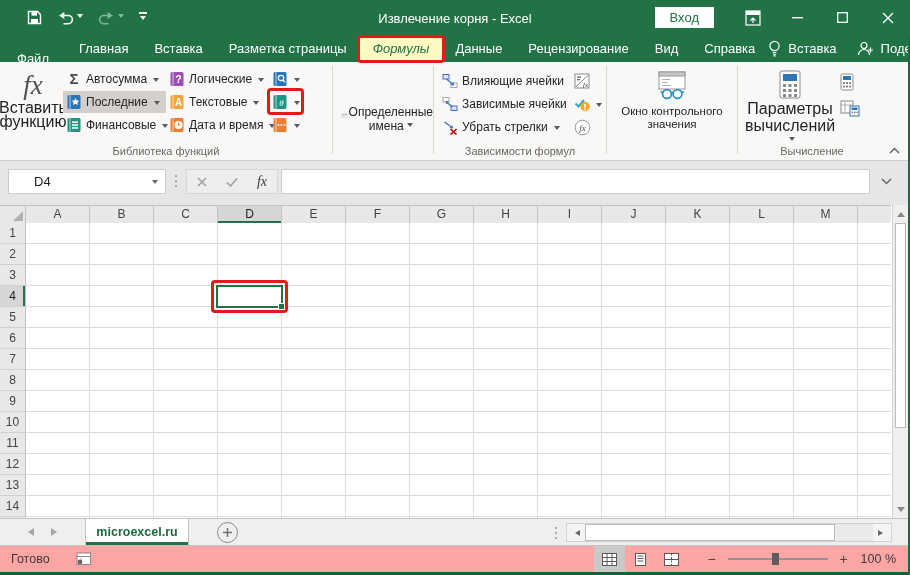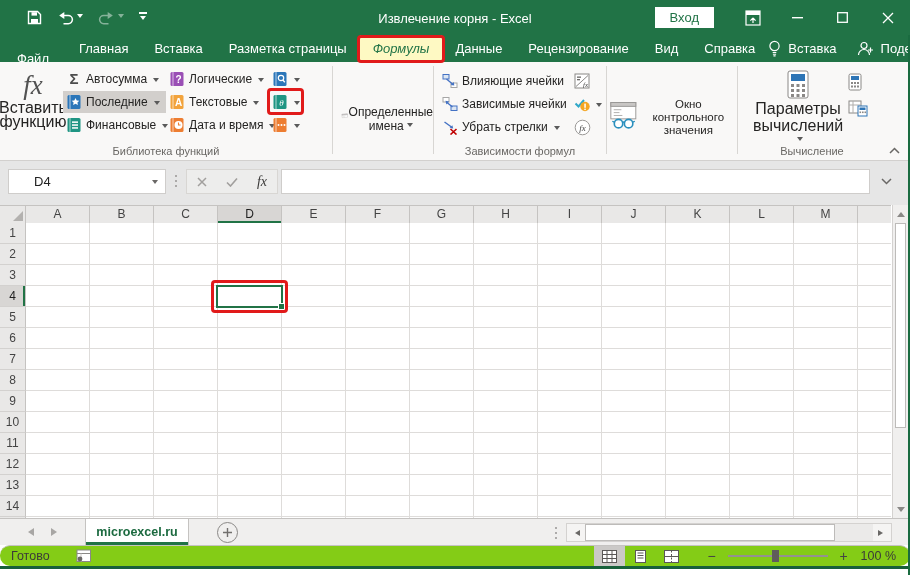--- a/index.html
+++ b/index.html
@@ -48,24 +48,24 @@
 .rbtn.hl { background:#d2cfcc; }
 .sigma { font-size:15px; font-weight:700; color:#4d4d4d; width:16px; text-align:center; line-height:16px; }
 .book { flex:none; }
 .grp-names { width:92px; display:flex; flex-direction:row; align-items:center; padding-top:9px;margin-left:8px; }
 .names-lines { font-size:12px; line-height:14px; text-align:center; margin-top:7px; }
 .inline-dd { display:inline-block; width:0; height:0; border:3px solid transparent; border-top:4px solid #5a5a5a; margin-left:3px; }
 .grp-audit { width:172px; display:flex; padding:8px 0 0 5px; }
 .audit-main { display:flex; flex-direction:column; }
 .audit-side { display:flex; flex-direction:column; align-items:flex-start; margin-left:3px; }
 .audit-side .rbtn { padding:0 1px; }
-.grp-watch { width:130px; display:flex; flex-direction:row; align-items:center; padding-top:8px; }
+.grp-watch { width:130px; display:flex; flex-direction:column; align-items:center; padding-top:8px; }
 .watch-lines { font-size:11.5px; line-height:13px; text-align:center; margin-top:5px; }
 .grp-calc { width:148px; display:flex; padding:8px 0 0 6px; }
-.calcbtn { width:92px; display:flex; flex-direction:column; align-items:center;margin-left:8px; }
+.calcbtn { width:92px; display:flex; flex-direction:column; align-items:center; }
 .calcbtn .bl { margin-top:3px; }
 .calc-side { display:flex; flex-direction:column; gap:9px; padding-top:3px; margin-left:4px; }
 .collapse-area { position:absolute; right:10px; bottom:6px; }
 .redbox-theta { left:267px; top:26px; width:37px; height:27px; }
 
 
 .frow { height:44px; background:#e6e6e6; display:flex; align-items:flex-start; padding:8px 8px 0 8px; position:relative; }
 .namebox { width:158px; height:25px; background:#fff; border:1px solid #cfcdcb; display:flex; align-items:center; font-size:13px; color:#222; padding-left:25px; }
 .namebox .dd { margin-left:auto; margin-right:7px; border-top-color:#6a6866; }
 .fdots { width:20px; display:flex; flex-direction:column; align-items:center; gap:3px; padding-top:6px; }
@@ -112,21 +112,21 @@
 .hdots { display:flex; flex-direction:column; gap:3px; }
 .hdots i { width:2px; height:2px; border-radius:50%; background:#979593; }
 .hscroll { width:326px; height:19px; display:flex; background:#ebeae9; border:1px solid #d4d2d0; }
 .harrow { width:18px; display:flex; align-items:center; justify-content:center; background:#f5f4f3; }
 .harrow .tri-l { border-right-color:#6a6866; border-width:3.5px; border-right-width:5px; }
 .harrow .tri-r { border-left-color:#6a6866; border-width:3.5px; border-left-width:5px; }
 .hthumb { width:250px; background:#fff; border:1px solid #bdbbb9; margin:0; }
 .hrest { flex:1; }
 
 
-.statusbar { height:21px; background:#84cc16; border-top:1px solid #c5c3c1; display:flex; align-items:center; font-size:12.5px; color:#3b3a39;border-radius:10px; }
+.statusbar { height:27px; background:#fca5a5; border-top:1px solid #c5c3c1; display:flex; align-items:center; font-size:12.5px; color:#3b3a39; }
 .ready { padding-left:11px; }
 .macro { margin-left:26px; display:flex; align-items:center; }
 .sb-right { margin-left:auto; display:flex; align-items:center; height:100%; }
 .viewbtn { width:31px; height:100%; display:flex; align-items:center; justify-content:center; }
 .viewbtn.sel { background:#cbc9c7; }
 .zoomctrl { display:flex; align-items:center; margin-left:18px; }
 .zglyph { width:14px; text-align:center; color:#444; font-size:14px; line-height:14px; }
 .ztrack { width:100px; height:2px; background:#949290; margin:0 9px; position:relative; }
 .zthumb { position:absolute; left:44px; top:-5px; width:7px; height:12px; background:#5f5d5b; }
 .zlabel { text-align:right; padding:0 14px 0 10px; min-width:50px; }

